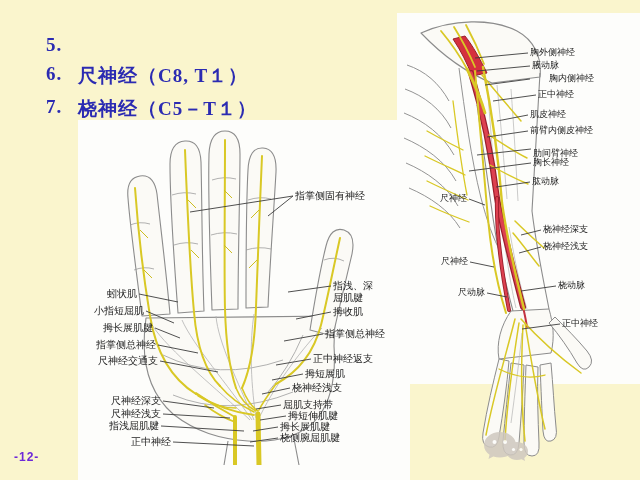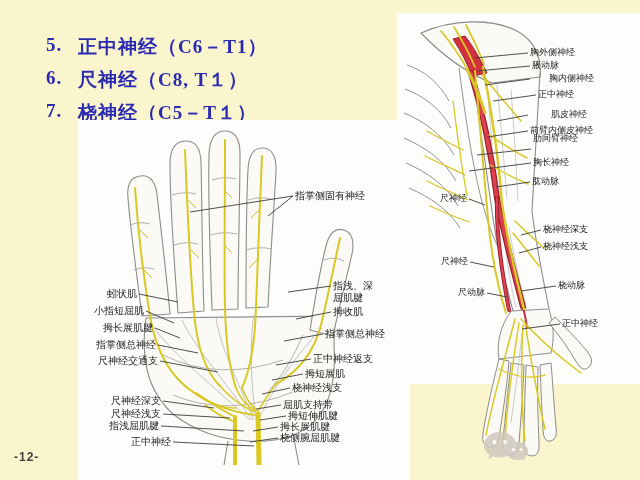--- a/index.html
+++ b/index.html
@@ -29,21 +29,21 @@
   .fig-label{
     position:absolute;color:#1c1c1c;line-height:1.15;
     white-space:pre-line;
   }
   .hand .fig-label{font-size:10px;}
   .arm  .fig-label{font-size:9px;}
   .leader-svg line{stroke:#3c3c3c;stroke-width:0.9;}
 
   .page-number{
     position:absolute;left:14px;top:450px;
-    font-size:12px;font-weight:bold;color:#404040;
+    font-size:12px;font-weight:bold;color:#6d28d9;
     letter-spacing:1px;
   }
 
   .watermark{
     position:absolute;left:483px;top:430px;
     display:flex;align-items:center;
     opacity:0.85;z-index:5;pointer-events:none;
   }
   .watermark-text{
     font-size:19px;color:#ccc4ba;letter-spacing:2px;margin-left:2px;
@@ -51,21 +51,20 @@
   }
 </style>
 </head>
 <body>
 
 <div class="slide">
 
   <div class="nerve-list">
     <div class="nerve-item">
       <span class="num">5.</span>
-      <span>正中神经（C6－T1）</span>
     </div>
     <div class="nerve-item">
       <span class="num">6.</span>
       <span>尺神经（C8, T１）</span>
     </div>
     <div class="nerve-item">
       <span class="num">7.</span>
       <span>桡神经（C5－T１）</span>
     </div>
   </div>
@@ -250,23 +249,23 @@
         <line x1="144" y1="234" x2="122" y2="240"></line>
         <line x1="73" y1="249" x2="97" y2="254"></line>
         <line x1="159" y1="273" x2="124" y2="278"></line>
         <line x1="90" y1="280" x2="110" y2="284"></line>
         <line x1="163" y1="311" x2="125" y2="316"></line>
       </svg>
   <div class="fig-label" style="top: 34px; left: 133px;">胸外侧神经</div>
       <div class="fig-label" style="top: 47px; left: 135px;">腋动脉</div>
       <div class="fig-label" style="top: 60px; left: 152px;">胸内侧神经</div>
       <div class="fig-label" style="top: 76px; left: 141px;">正中神经</div>
-      <div class="fig-label" style="top: 96px; left: 133px; margin-left: 21px;">肌皮神经</div>
+      <div class="fig-label" style="top: 96px; left: 133px;">肌皮神经</div>
       <div class="fig-label" style="top: 112px; left: 133px;">前臂内侧皮神经</div>
-      <div class="fig-label" style="top: 120px; left: 136px;">肋间臂神经</div>
+      <div class="fig-label" style="top: 135px; left: 136px;">肋间臂神经</div>
       <div class="fig-label" style="top: 144px; left: 136px;">胸长神经</div>
       <div class="fig-label" style="top: 163px; left: 135px;">肱动脉</div>
       <div class="fig-label" style="top: 180px; right: 173px; text-align: right;">尺神经</div>
       <div class="fig-label" style="top: 211px; left: 146px;">桡神经深支</div>
       <div class="fig-label" style="top: 228px; left: 146px;">桡神经浅支</div>
       <div class="fig-label" style="top: 243px; right: 172px; text-align: right;">尺神经</div>
       <div class="fig-label" style="top: 267px; left: 161px;">桡动脉</div>
       <div class="fig-label" style="top: 274px; right: 155px; text-align: right;">尺动脉</div>
       <div class="fig-label" style="top: 305px; left: 165px;">正中神经</div>
     </div>

